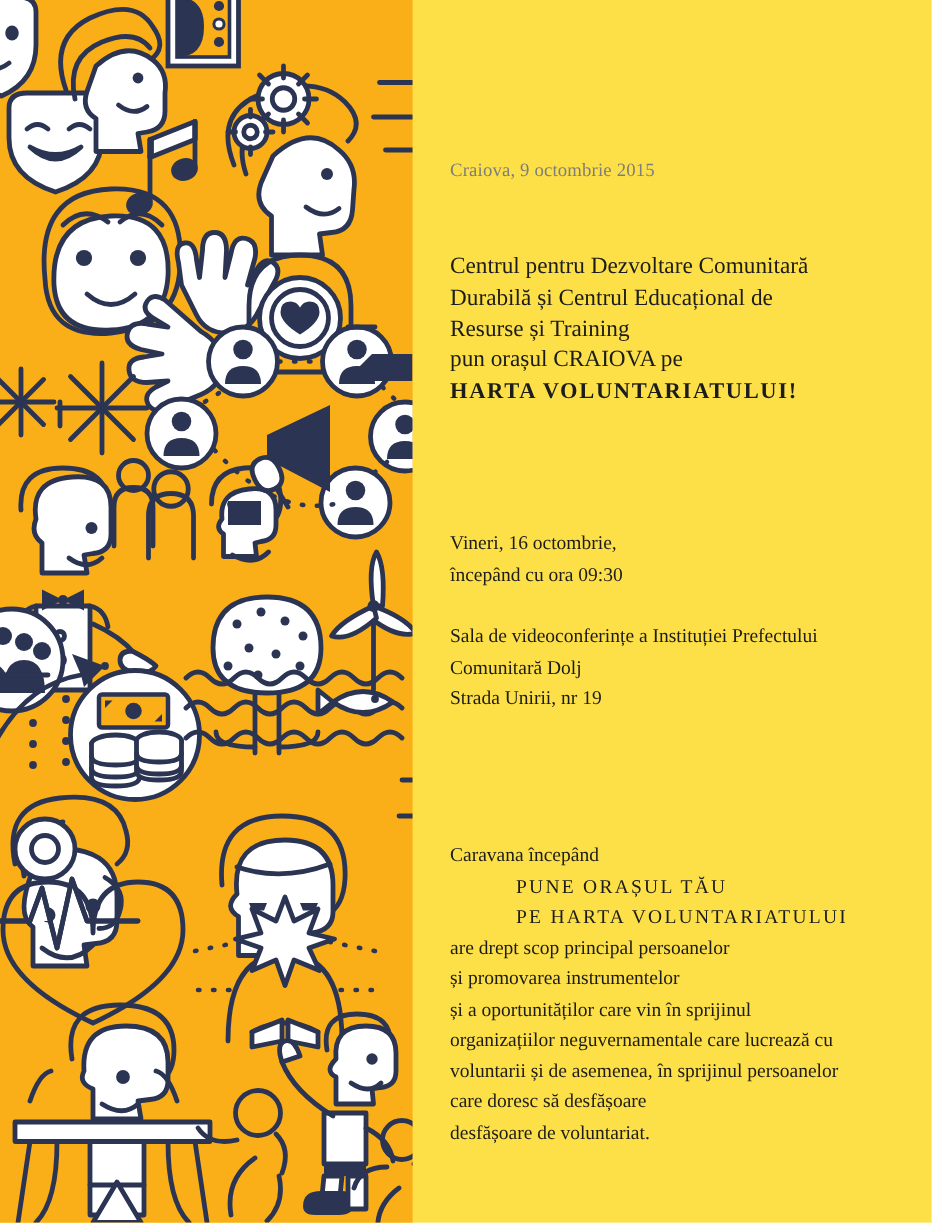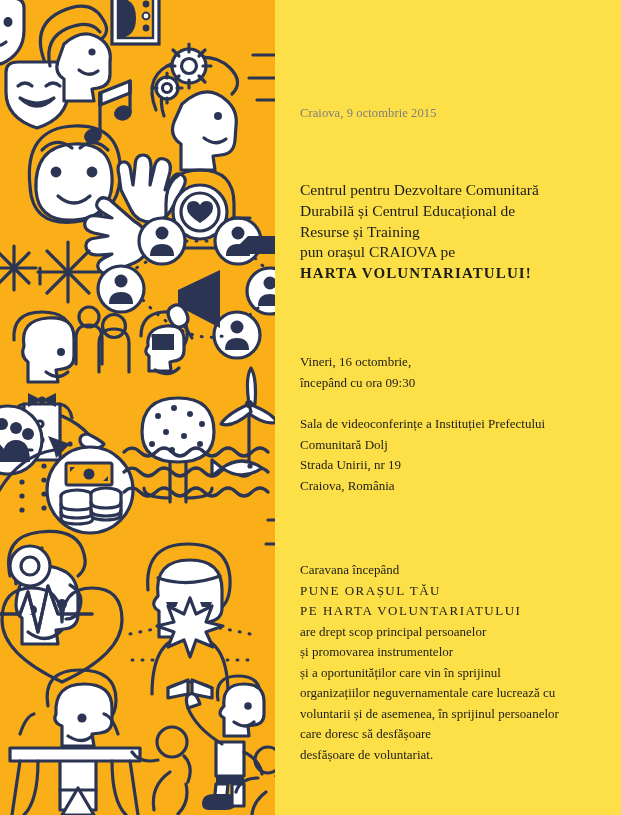--- a/index.html
+++ b/index.html
@@ -54,21 +54,21 @@
     top: 106px;
     font-size: 12.5px;
     color: #7d7d7d;
     letter-spacing: 0.1px;
     white-space: nowrap;
   }
 
   .headline {
     position: absolute;
     left: 25px;
-    top: 180px;
+    top: 168px;
     width: 300px;
     font-size: 15.5px;
     line-height: 20.8px;
     color: #1c1c1c;
   }
   .headline .bold {
     font-weight: bold;
     letter-spacing: 1.1px;
     font-size: 15px;
   }
@@ -98,20 +98,21 @@
     left: 25px;
     top: 560px;
     width: 312px;
     font-size: 13px;
     line-height: 20.5px;
     color: #1c1c1c;
   }
   .about-block .caps {
     letter-spacing: 1.5px;
     font-size: 13px;
+    margin-left: 44px;
   }
   .line { display: block; white-space: nowrap; }
 </style>
 </head>
 <body>
 
 <div class="poster">
 
   <div class="art-panel">
     <svg viewBox="0 0 275 815" xmlns="http://www.w3.org/2000/svg" aria-hidden="true">
@@ -500,21 +501,20 @@
 
     <div class="when-block">
       <span class="line">Vineri, 16 octombrie,</span>
       <span class="line">începând cu ora 09:30</span>
     </div>
 
     <div class="where-block">
       <span class="line">Sala de videoconferințe a Instituției Prefectului</span>
       <span class="line">Comunitară Dolj</span>
       <span class="line">Strada Unirii, nr 19</span>
-      <span class="line">Craiova, România</span>
     </div>
 
     <div class="about-block">
       <span class="line">Caravana începând</span>
       <span class="line caps">PUNE ORAȘUL TĂU</span>
       <span class="line caps">PE HARTA VOLUNTARIATULUI</span>
       <span class="line">are drept scop principal persoanelor</span>
       <span class="line">și promovarea instrumentelor</span>
       <span class="line">și a oportunităților care vin în sprijinul</span>
       <span class="line">organizațiilor neguvernamentale care lucrează cu</span>

